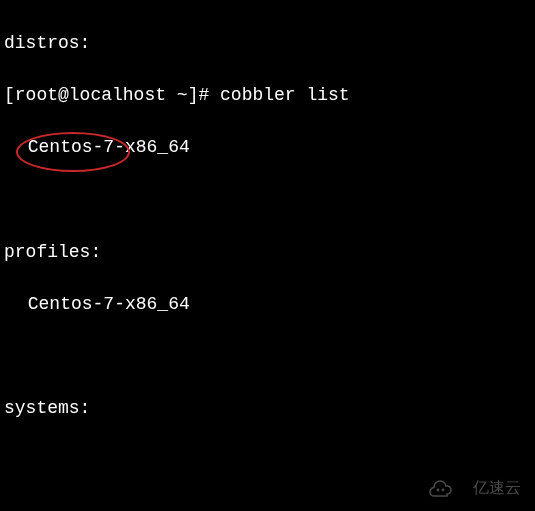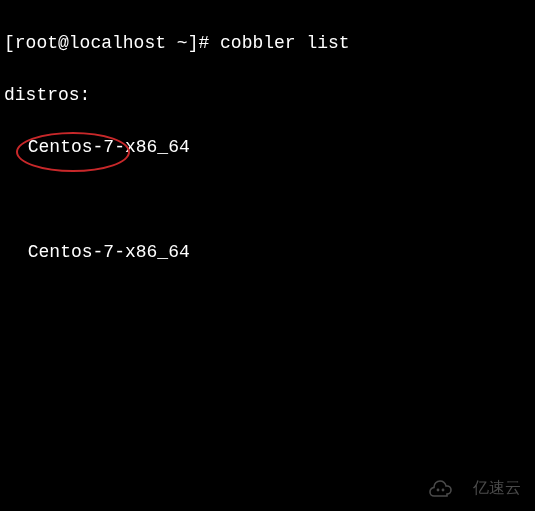--- a/index.html
+++ b/index.html
@@ -39,26 +39,28 @@
     color: #888;
     font-family: Arial, sans-serif;
     font-size: 16px;
   }
   .watermark svg { display: block; }
 </style>
 </head>
 <body>
 
 <div class="terminal">
+<span class="line">distros:</span>
 <span class="line"><span>[root@localhost ~]# </span><span>cobbler list</span></span>
-<span class="line">distros:</span>
 <span class="line indent">Centos-7-x86_64</span>
 <span class="line"> </span>
+<span class="line">profiles:</span>
 <span class="line indent">Centos-7-x86_64</span>
 <span class="line"> </span>
+<span class="line">systems:</span>
 <span class="line"> </span>
 
 
 
 
 
 
 
 
 

